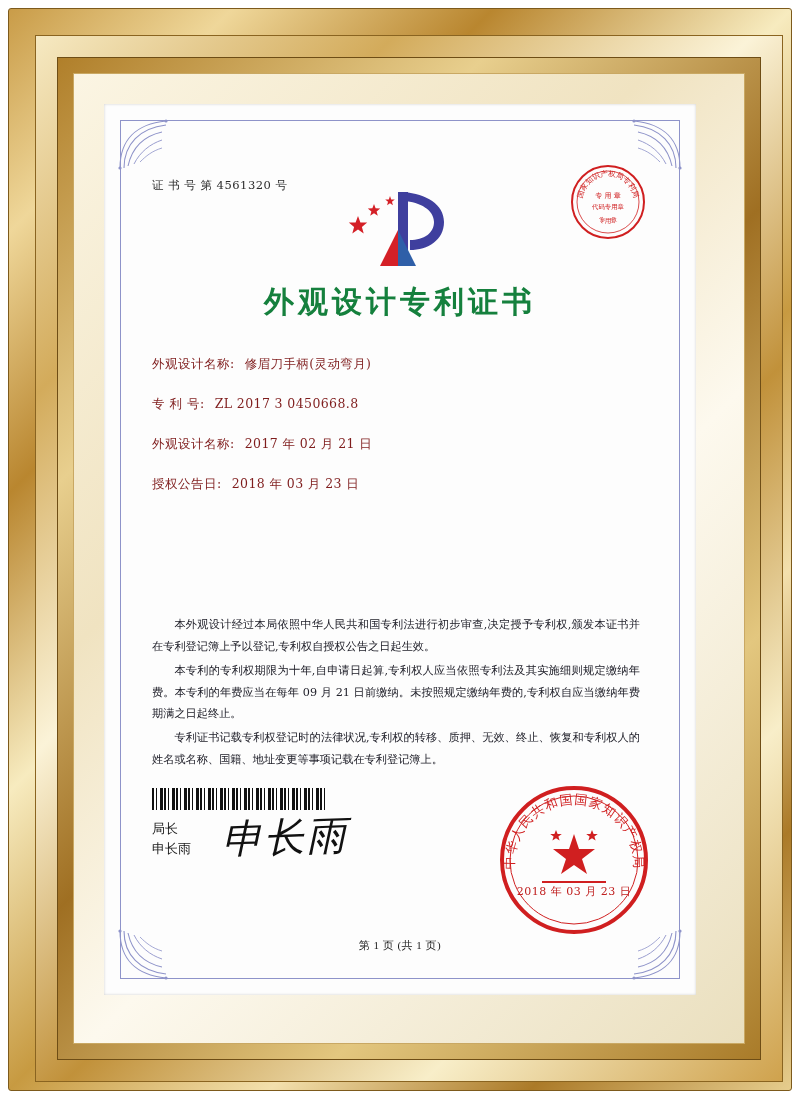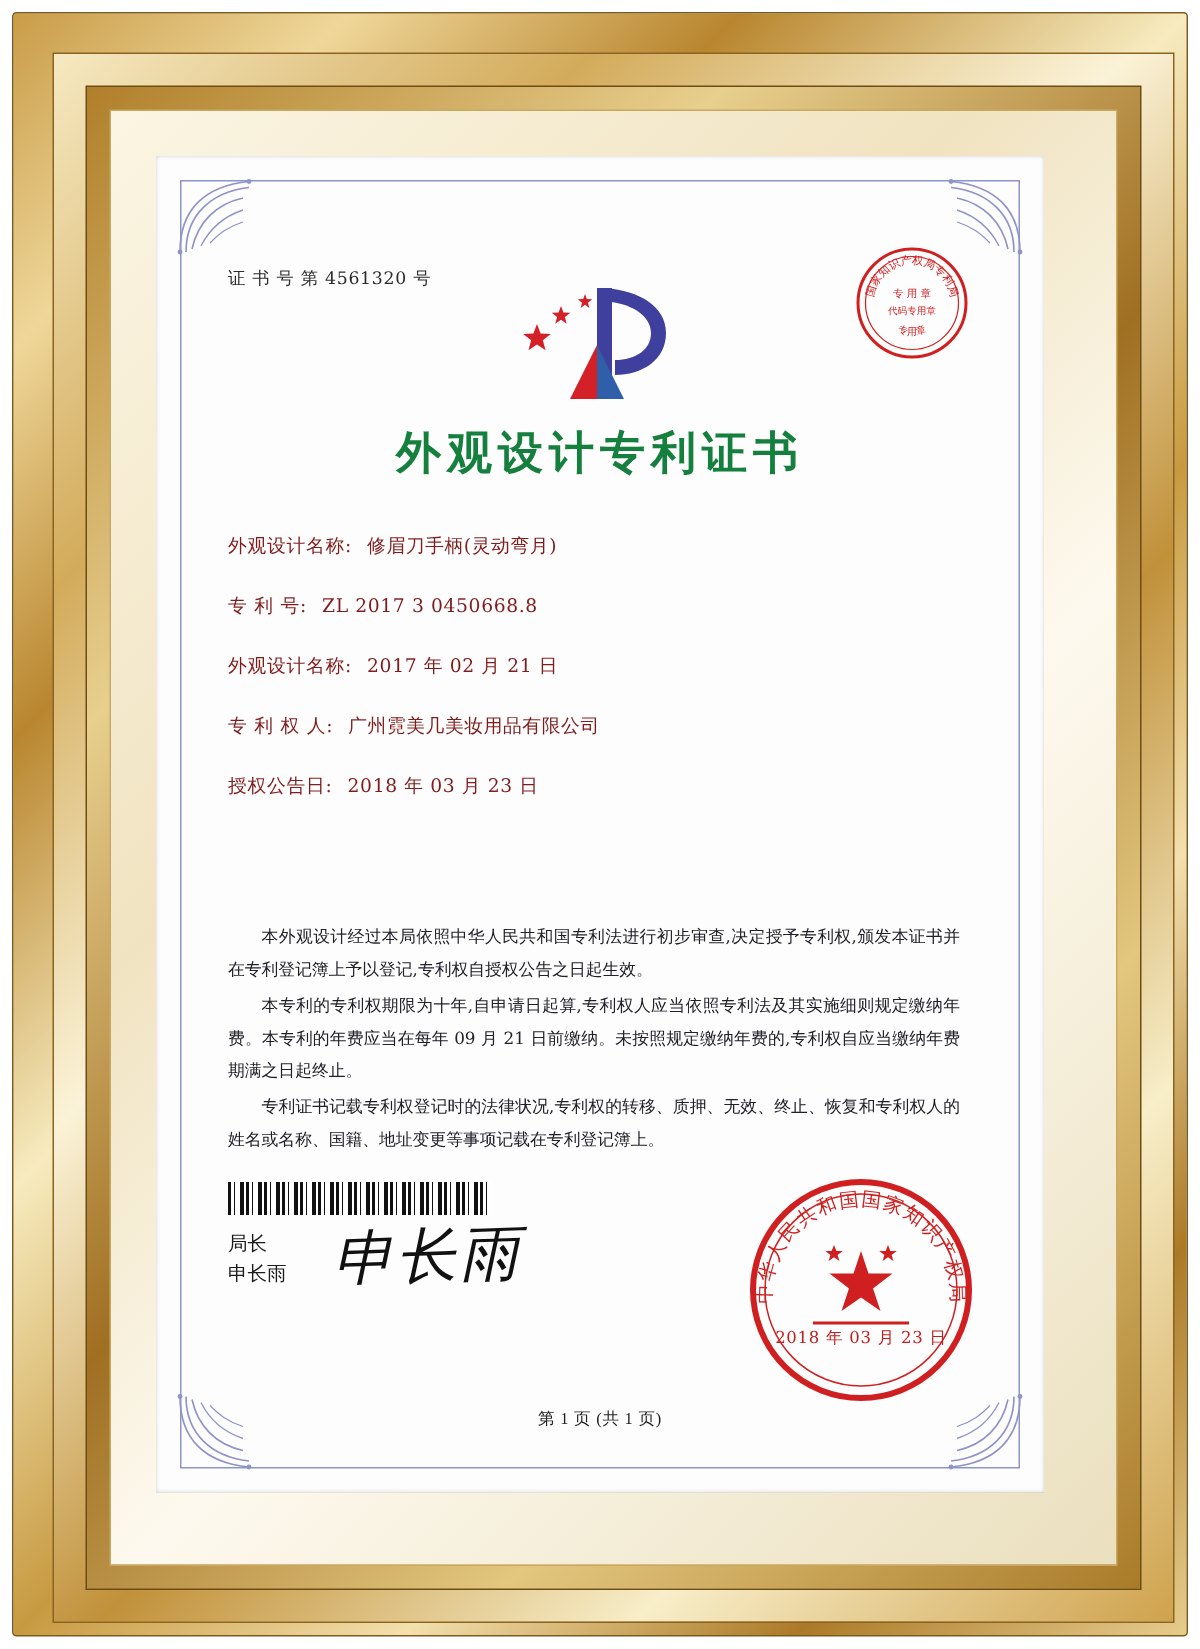--- a/index.html
+++ b/index.html
@@ -318,24 +318,20 @@
     </div>
     <div class="field-row">
       <span class="field-label">专 利 号:</span>
       <span class="field-value">ZL 2017 3 0450668.8</span>
     </div>
     <div class="field-row">
       <span class="field-label">外观设计名称:</span>
       <span class="field-value">2017 年 02 月 21 日</span>
     </div>
     <div class="field-row">
-      <span class="field-label">专 利 权 人:</span>
-      <span class="field-value">广州霓美几美妆用品有限公司</span>
-    </div>
-    <div class="field-row">
       <span class="field-label">授权公告日:</span>
       <span class="field-value">2018 年 03 月 23 日</span>
     </div>
   </div>
 
   <div class="body-text">
     <p>本外观设计经过本局依照中华人民共和国专利法进行初步审查,决定授予专利权,颁发本证书并在专利登记簿上予以登记,专利权自授权公告之日起生效。</p>
     <p>本专利的专利权期限为十年,自申请日起算,专利权人应当依照专利法及其实施细则规定缴纳年费。本专利的年费应当在每年 09 月 21 日前缴纳。未按照规定缴纳年费的,专利权自应当缴纳年费期满之日起终止。</p>
     <p>专利证书记载专利权登记时的法律状况,专利权的转移、质押、无效、终止、恢复和专利权人的姓名或名称、国籍、地址变更等事项记载在专利登记簿上。</p>
   </div>

